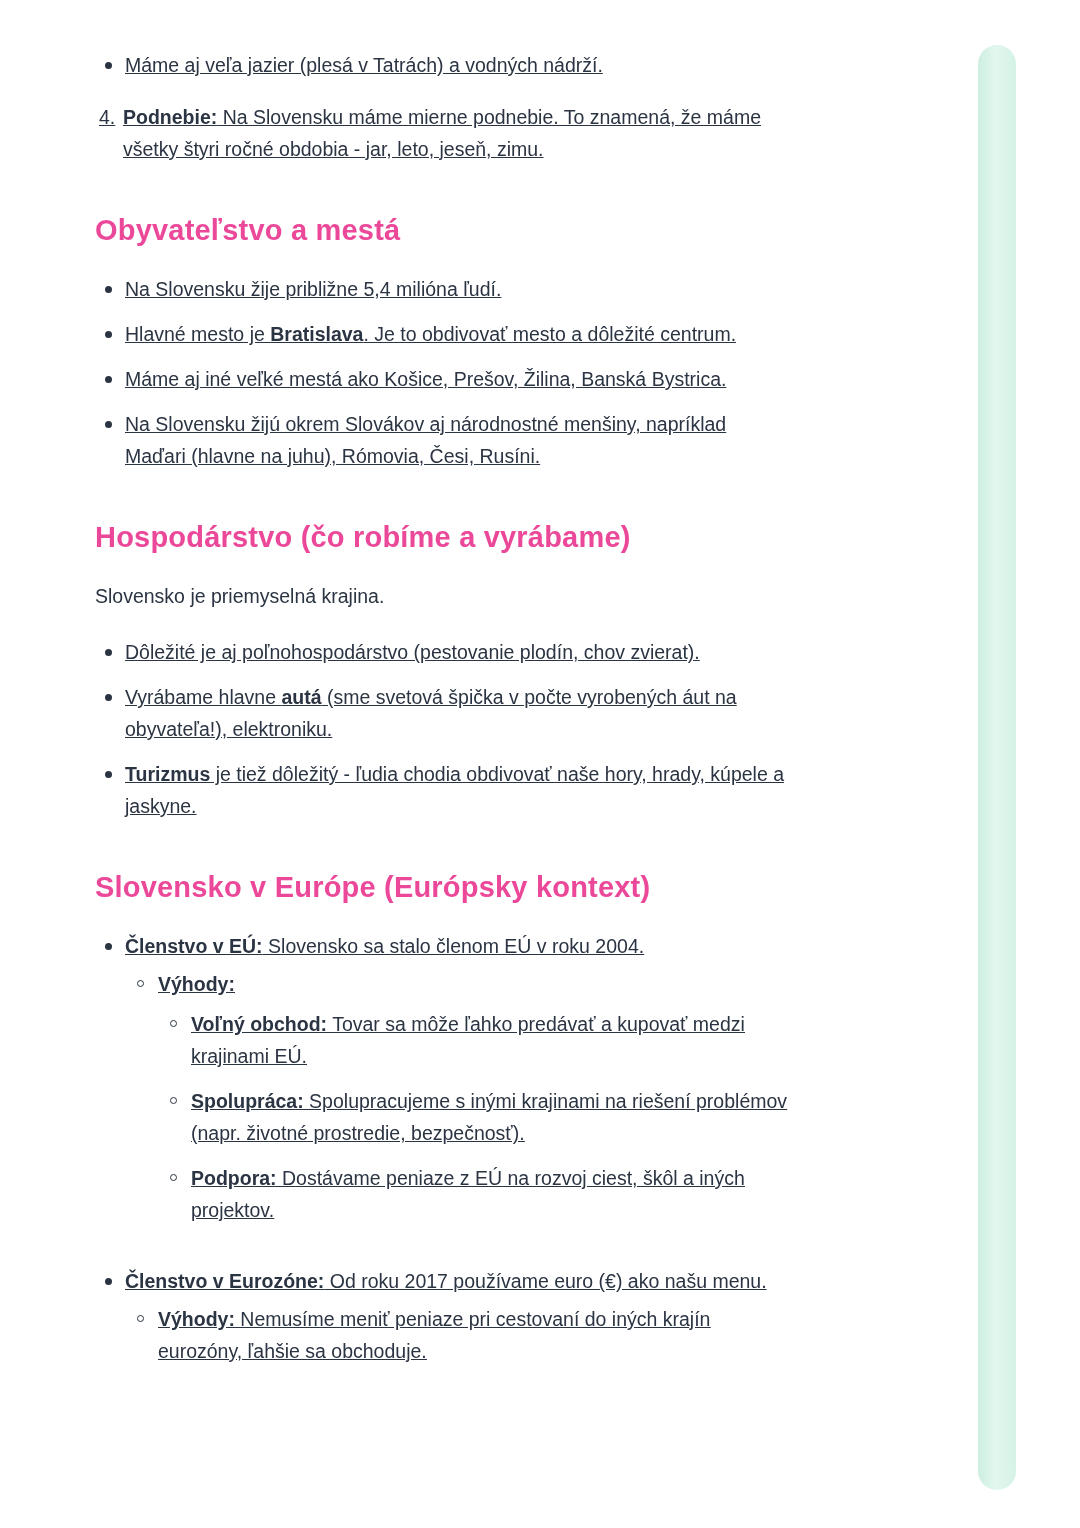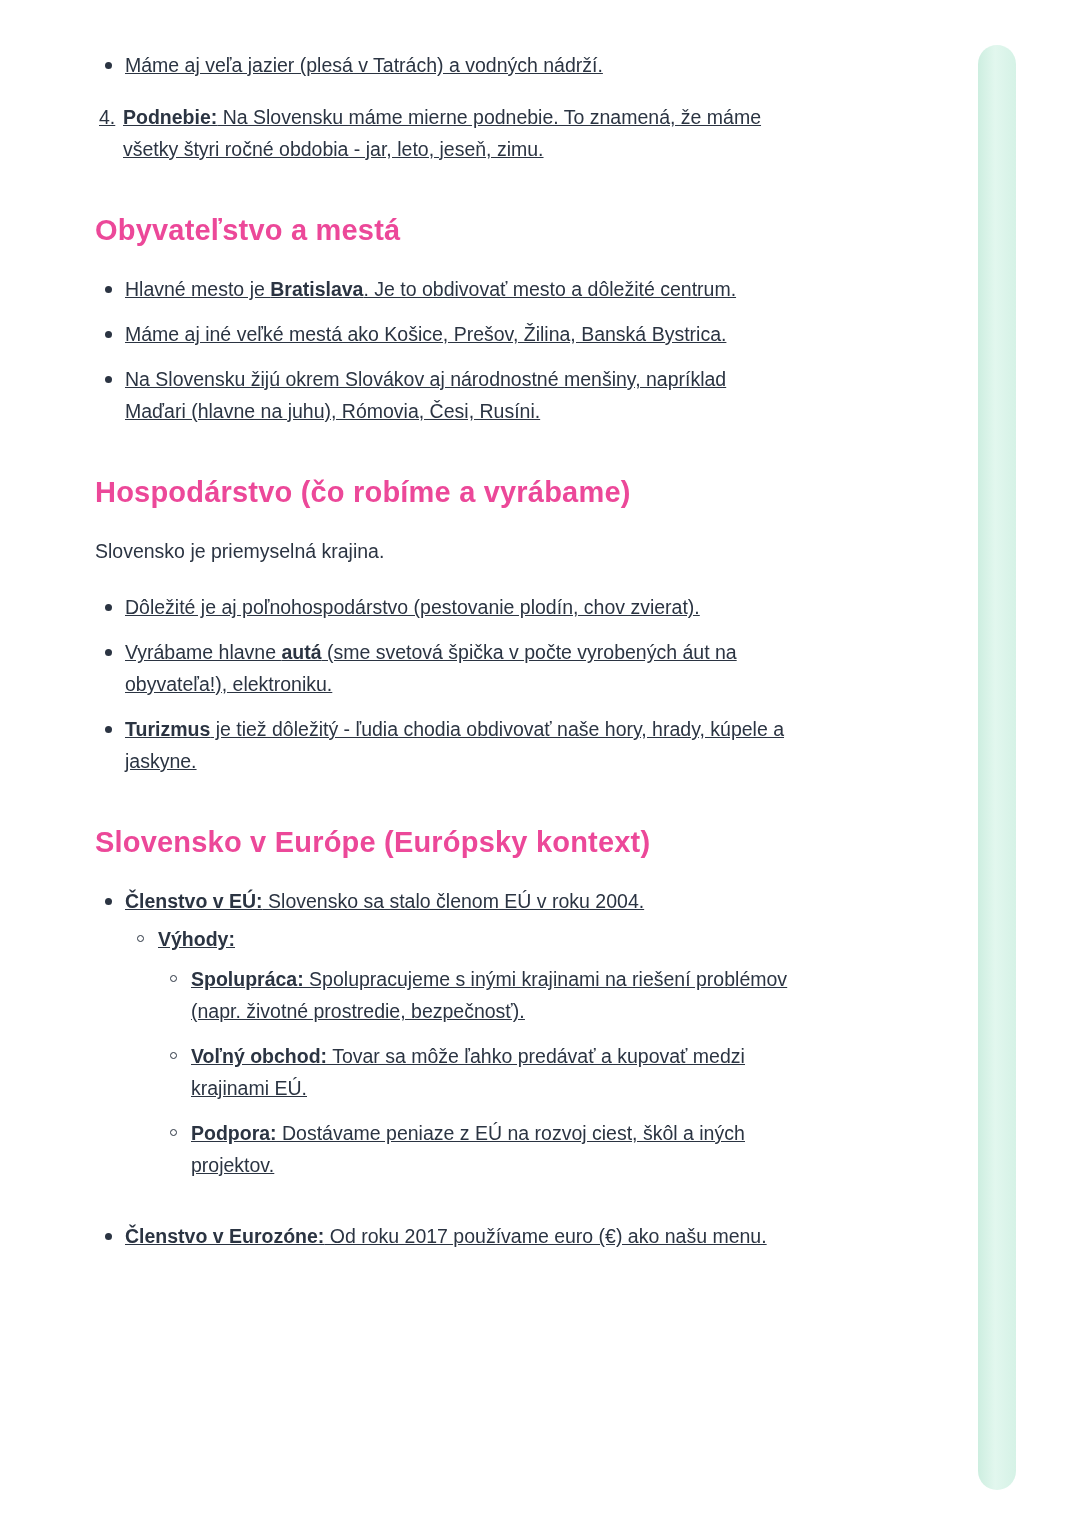--- a/index.html
+++ b/index.html
@@ -83,20 +83,24 @@
       <li>
         <span class="num">4.</span>
         <div class="li-text"><b>Podnebie:</b><span> Na Slovensku máme mierne podnebie. To znamená, že máme všetky štyri ročné obdobia - jar, leto, jeseň, zimu.</span></div>
       </li>
     </ol>
 
     <h2 class="section-heading">Obyvateľstvo a mestá</h2>
     <ul>
       <li>
         <span class="marker dot"></span>
+        <div class="li-text">Na Slovensku žije približne 5,4 milióna ľudí.</div>
+      </li>
+      <li>
+        <span class="marker dot"></span>
         <div class="li-text"><span>Hlavné mesto je </span><b>Bratislava</b><span>. Je to obdivovať mesto a dôležité centrum.</span></div>
       </li>
       <li>
         <span class="marker dot"></span>
         <div class="li-text">Máme aj iné veľké mestá ako Košice, Prešov, Žilina, Banská Bystrica.</div>
       </li>
       <li>
         <span class="marker dot"></span>
         <div class="li-text">Na Slovensku žijú okrem Slovákov aj národnostné menšiny, napríklad Maďari (hlavne na juhu), Rómovia, Česi, Rusíni.</div>
       </li>
@@ -128,41 +132,47 @@
         <div class="li-text">
           <b>Členstvo v EÚ:</b><span> Slovensko sa stalo členom EÚ v roku 2004.</span>
           <ul class="nested">
             <li>
               <span class="marker circle"></span>
               <div class="li-text">
                 <b>Výhody:</b>
                 <ul class="nested">
                   <li class="spaced">
                     <span class="marker circle"></span>
-                    <div class="li-text"><b>Spolupráca:</b><span> Spolupracujeme s inými krajinami na riešení problémov (napr. životné prostredie, bezpečnosť).</span></div>
+                    <div class="li-text"><b>Voľný obchod:</b><span> Tovar sa môže ľahko predávať a kupovať medzi krajinami EÚ.</span></div>
                   </li>
                   <li class="spaced">
                     <span class="marker circle"></span>
-                    <div class="li-text"><b>Voľný obchod:</b><span> Tovar sa môže ľahko predávať a kupovať medzi krajinami EÚ.</span></div>
+                    <div class="li-text"><b>Spolupráca:</b><span> Spolupracujeme s inými krajinami na riešení problémov (napr. životné prostredie, bezpečnosť).</span></div>
                   </li>
                   <li class="spaced">
                     <span class="marker circle"></span>
                     <div class="li-text"><b>Podpora:</b><span> Dostávame peniaze z EÚ na rozvoj ciest, škôl a iných projektov.</span></div>
                   </li>
                 </ul>
               </div>
             </li>
           </ul>
         </div>
       </li>
 
       <li class="spaced">
         <span class="marker dot"></span>
         <div class="li-text">
           <b>Členstvo v Eurozóne:</b><span> Od roku 2017 používame euro (€) ako našu menu.</span>
+          <ul class="nested">
+            <li>
+              <span class="marker circle"></span>
+              <div class="li-text"><b>Výhody:</b><span> Nemusíme meniť peniaze pri cestovaní do iných krajín eurozóny, ľahšie sa obchoduje.</span></div>
+            </li>
+          </ul>
         </div>
       </li>
 
     </ul>
 
   </div>
 
   <div class="side-accent-bar"></div>
 
 </div>

